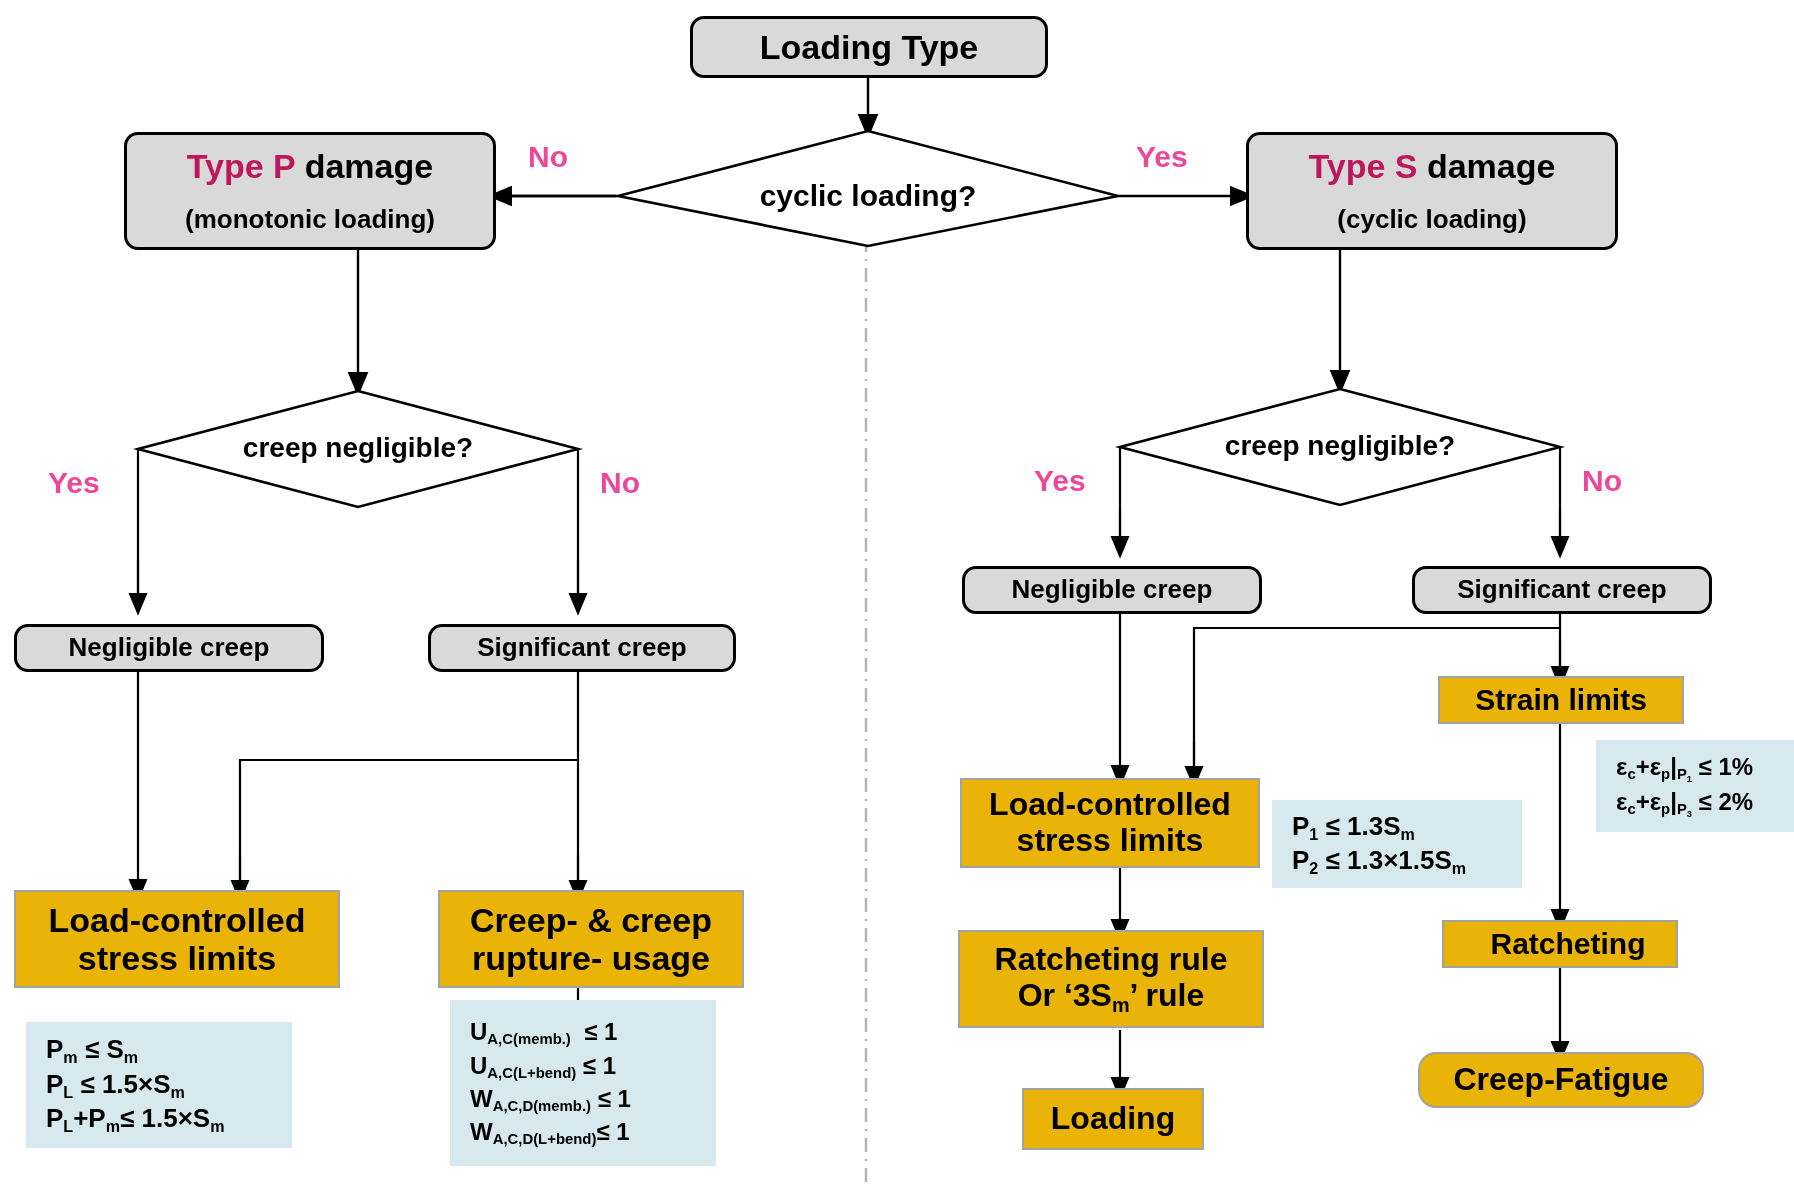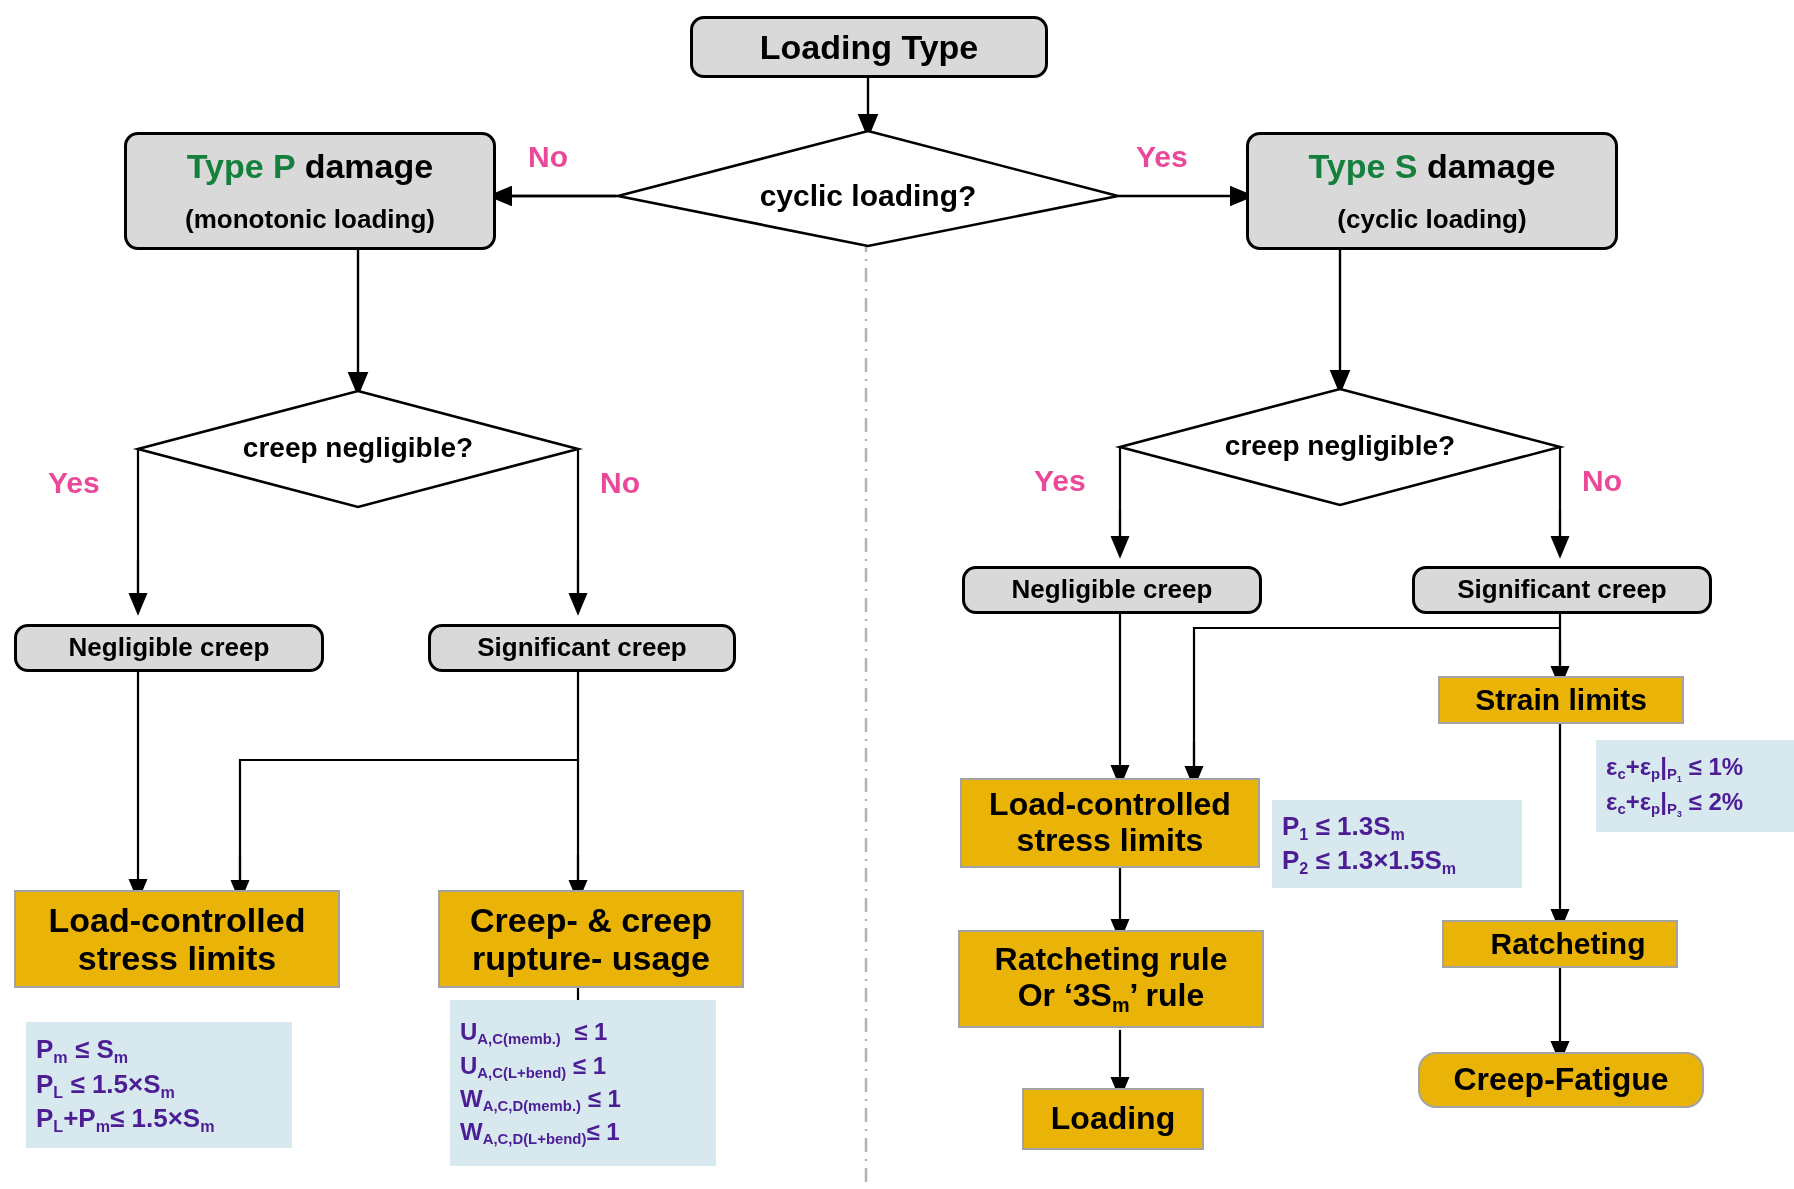--- a/index.html
+++ b/index.html
@@ -45,31 +45,31 @@
   
   .rect {
     background: #eab308;
     border: 2px solid #a3a3a3;
   }
   
   .formula {
     position: absolute;
     box-sizing: border-box;
     background: #d7e9ef;
-    color: #4c1d95;
+    color: #000000;
     font-weight: bold;
     display: flex;
     flex-direction: column;
     justify-content: center;
     line-height: 1.30;
-    padding: 6px 10px;
+    padding: 6px 20px;
   }
   .formula .ln { white-space: nowrap; }
   sub { font-size: 0.62em; vertical-align: -0.28em; font-weight: bold; }
-  .blue { color: #15803d; }
+  .blue { color: #be185d; }
   
   .diamond-label {
     position: absolute;
     display: flex;
     align-items: center;
     justify-content: center;
     font-weight: bold;
     color: #000000;
     pointer-events: none;
   }

